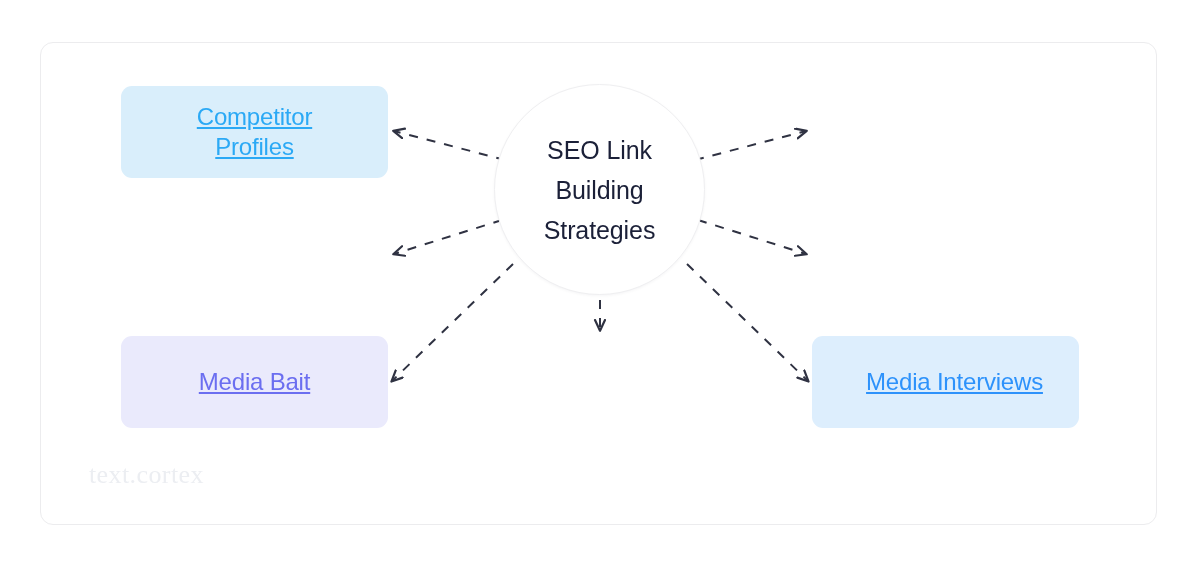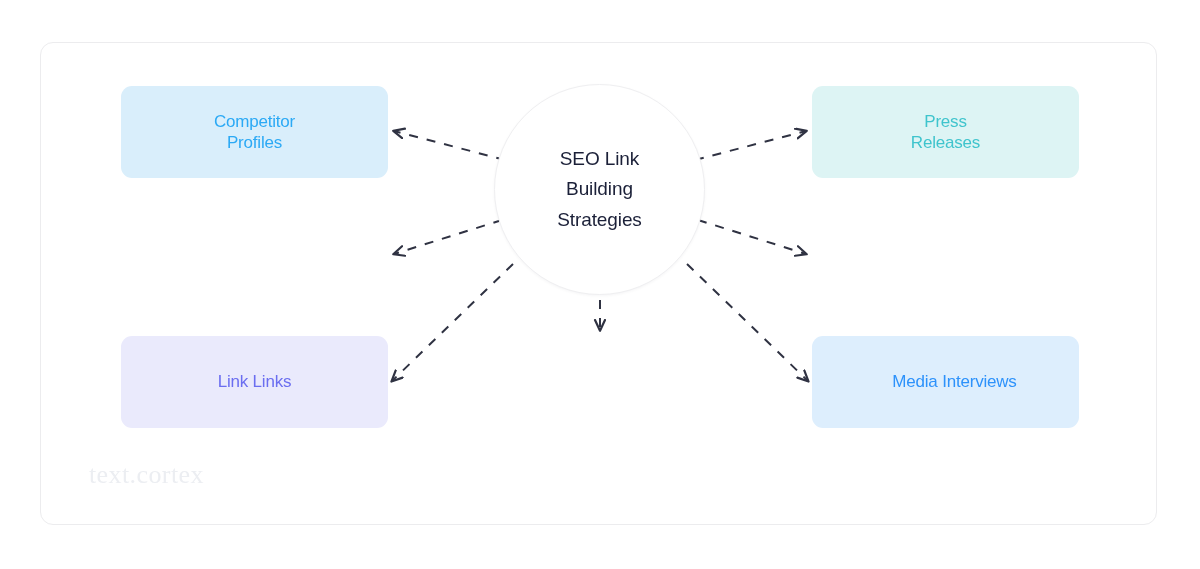--- a/index.html
+++ b/index.html
@@ -51,46 +51,47 @@
     background: #ffffff;
     border: 1px solid #efeff1;
     box-shadow: 0 1px 3px rgba(20,20,40,0.045);
     display: flex;
     align-items: center;
     justify-content: center;
     box-sizing: border-box;
     z-index: 3;
   }
   #hub .hub-text {
-    font-size: 19px;
+    font-size: 25px;
     line-height: 1.6;
     color: #1b2038;
     text-align: center;
     letter-spacing: -0.1px;
     white-space: pre-line;
   }
   
   .node {
     position: absolute;
     width: 267px;
     height: 92px;
     border-radius: 11px;
     display: flex;
     align-items: center;
     justify-content: center;
     text-align: center;
     box-sizing: border-box;
     z-index: 2;
   }
   .node .node-label {
-    font-size: 17px;
+    font-size: 24px;
     line-height: 1.26;
     letter-spacing: -0.2px;
     white-space: pre-line;
     padding: 0 10px;
+    text-decoration: underline;
   }
   
   #node-competitor-profiles { left: 121px; top: 86px; }
   #node-request-links       { left: 121px; top: 211px; }
   #node-link-bait           { left: 121px; top: 336px; }
   #node-press-releases      { left: 812px; top: 86px; }
   #node-directories         { left: 812px; top: 211px; }
   #node-media-interviews    { left: 812px; top: 336px; padding-left: 18px; }
   #node-forums-comments     { left: 466px; top: 336px; }
 
@@ -136,27 +137,23 @@
 Strategies</span>
   </div>
 
   <div class="node" id="node-competitor-profiles" style="background:#d9eefb">
     <span class="node-label" style="color:#2ba9f5">Competitor
 Profiles</span>
   </div>
 
 
   <div class="node" id="node-link-bait" style="background:#eaeafc">
-    <span class="node-label" style="color:#6b6ef0">Link Links</span>
+    <span class="node-label" style="color:#6b6ef0">Media Bait</span>
   </div>
 
-  <div class="node" id="node-press-releases" style="background:#ddf4f4">
-    <span class="node-label" style="color:#3fc4cd">Press
-Releases</span>
-  </div>
 
 
   <div class="node" id="node-media-interviews" style="background:#ddeefd">
     <span class="node-label" style="color:#2d92fb">Media Interviews</span>
   </div>
 
 
   <div id="watermark">text.cortex</div>
 
 </div>

